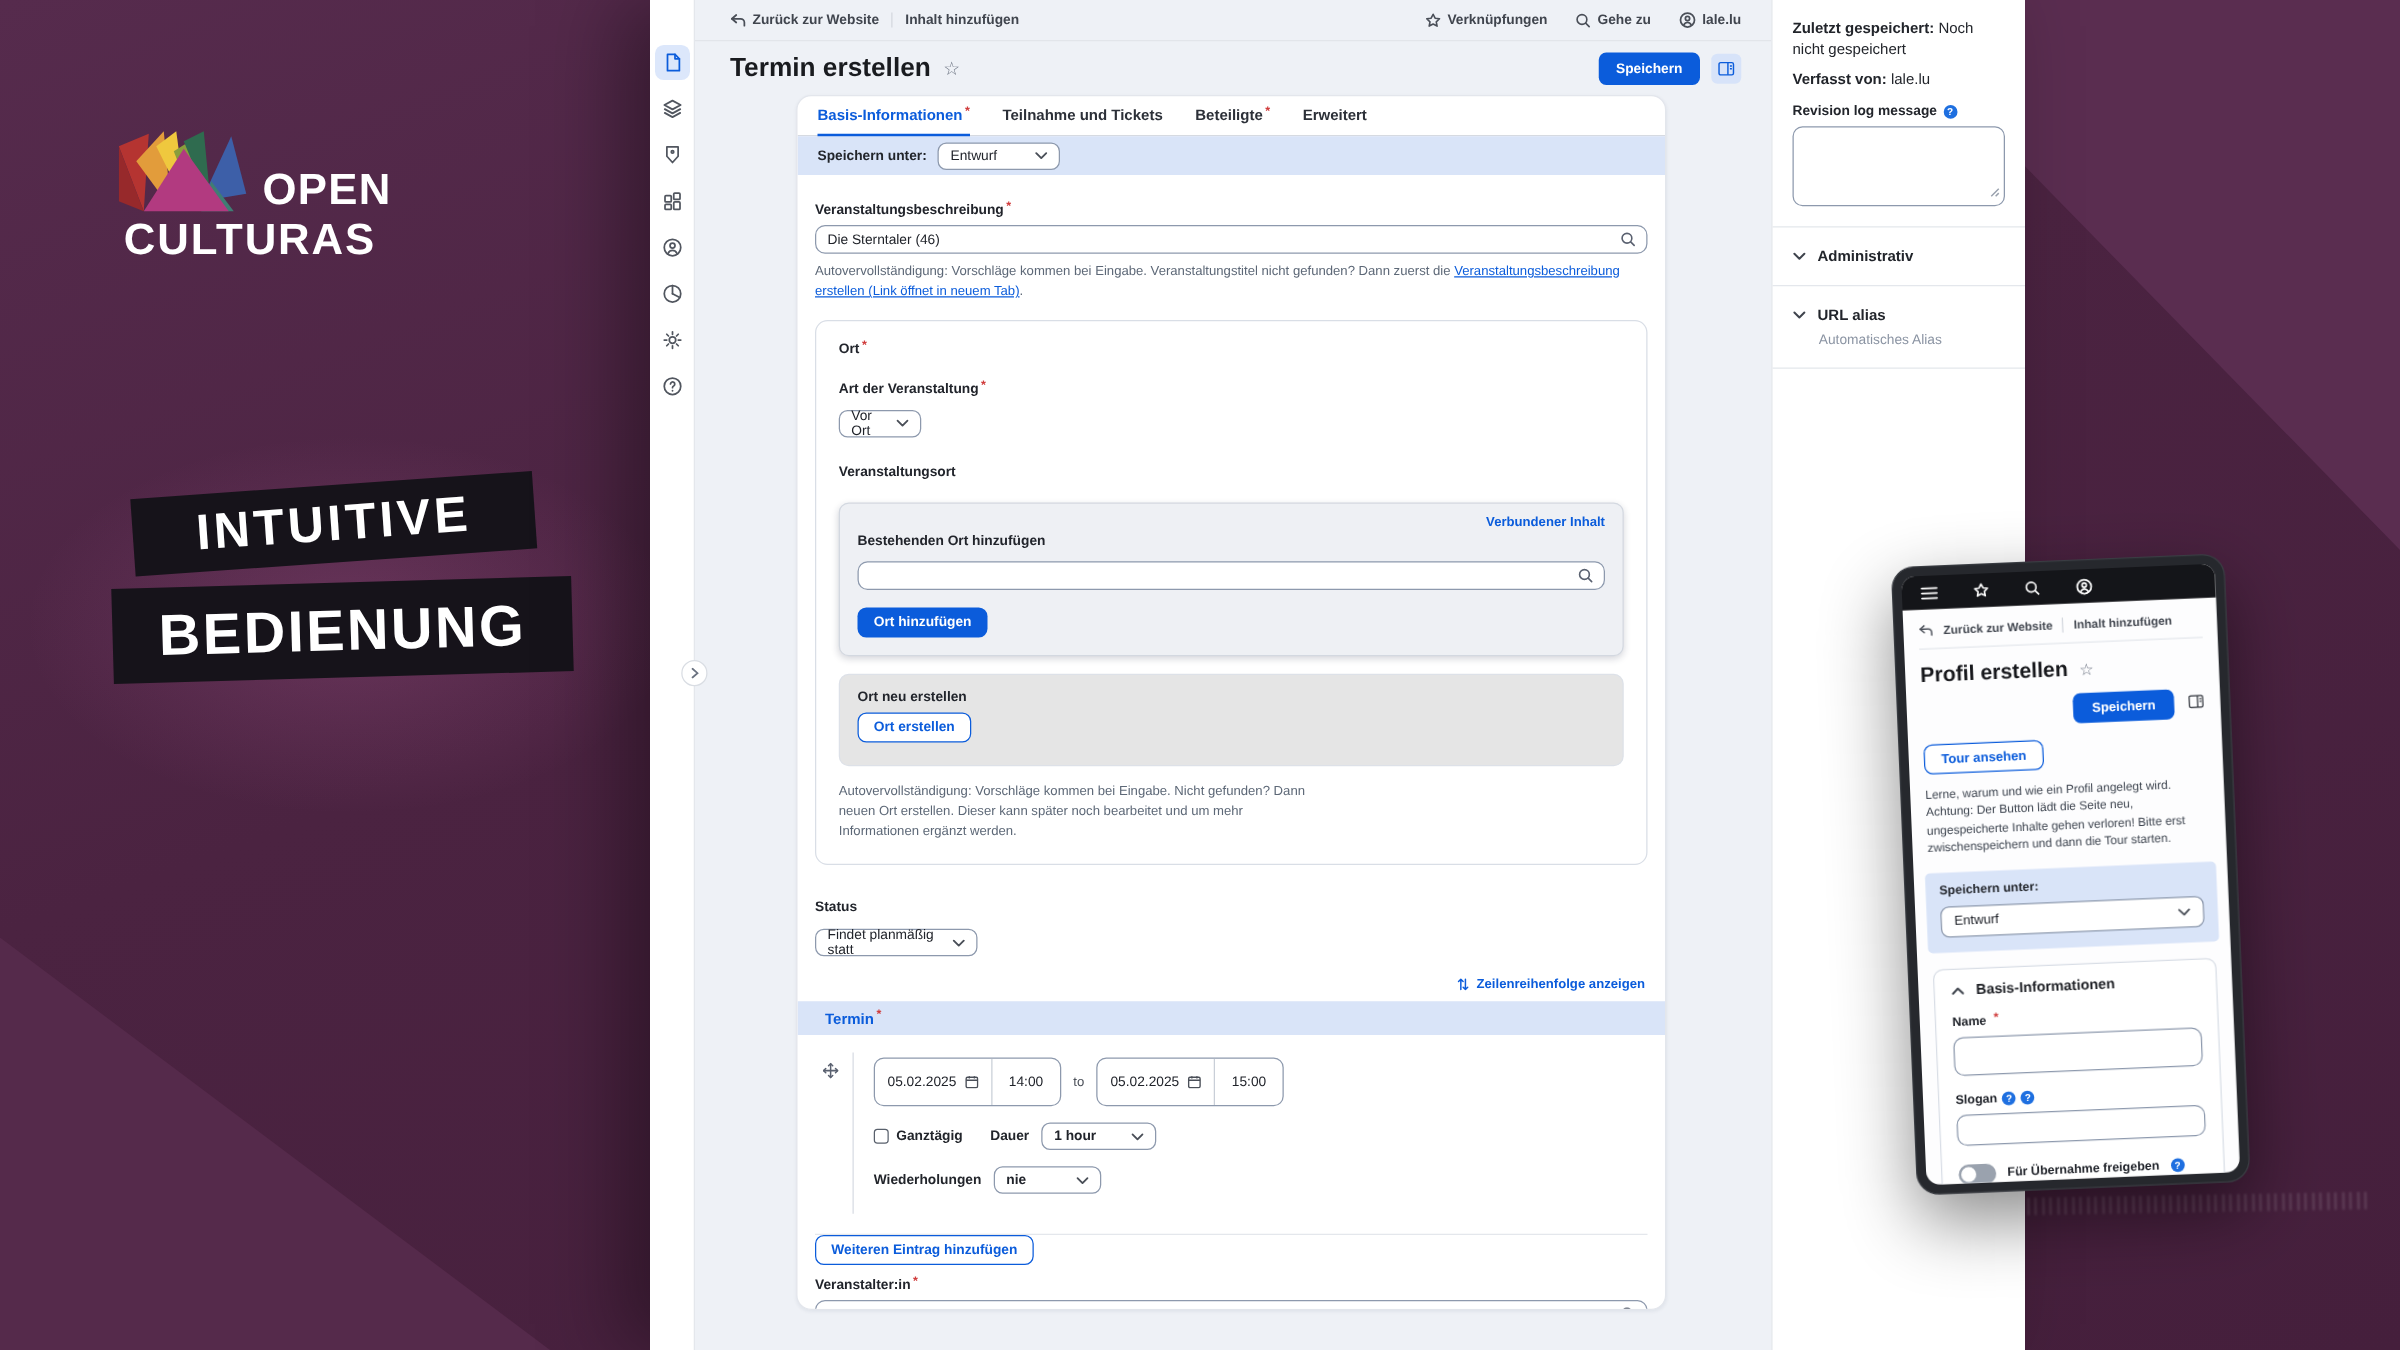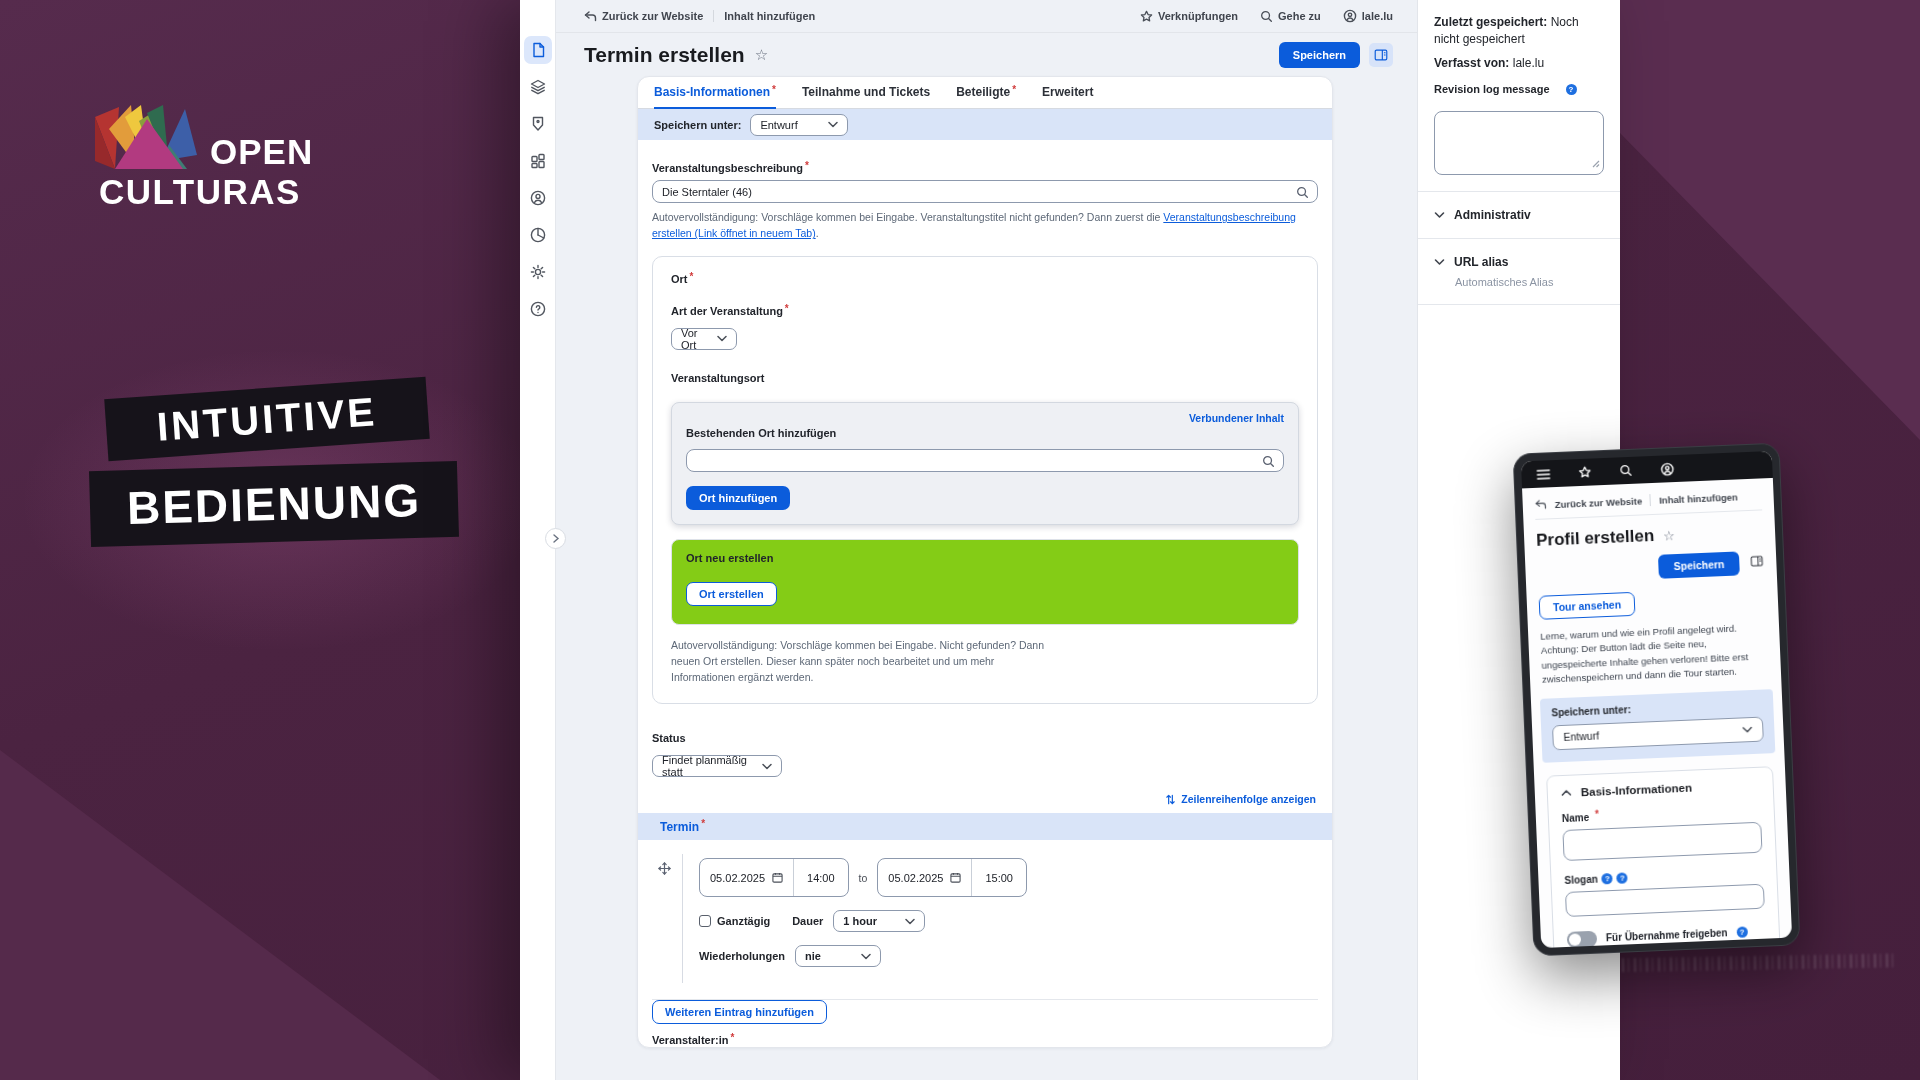--- a/index.html
+++ b/index.html
@@ -93,23 +93,23 @@
   .search-icon svg { stroke:#5a6170; fill:none; stroke-width:1.4; stroke-linecap:round; }
   .hint { font-size:10.5px; color:#5d6877; line-height:1.55; margin-top:6px; }
   .hint a { color:#0b5cdb; cursor:pointer; text-decoration:underline; }
 
   .fieldset { border:1px solid #d9dee6; border-radius:10px; margin-top:14px; padding:16px 18px 18px; }
   .panel-gray { margin-top:18px; background:#eef0f4; border:1px solid #d3d8e0; border-radius:8px;
                 box-shadow:0 2px 6px rgba(25,35,60,.18); padding:10px 14px 14px; position:relative; }
   .connected { position:absolute; right:14px; top:9px; font-size:10.5px; color:#0b5cdb; font-weight:600; cursor:pointer; }
   .btn-blue { background:#0b5cdb; color:#fff; font-size:11px; font-weight:700; height:24px; padding:0 13px;
               border:none; border-radius:7px; margin-top:14px; cursor:pointer; font-family:inherit; }
-  .panel-white { margin-top:14px; border:1px solid #dde1e8; border-radius:8px; padding:12px 14px 18px; background:#84cc16; }
+  .panel-white { margin-top:14px; border:1px solid #dde1e8; border-radius:8px; padding:12px 14px 18px; background:#e5e5e5; }
   .btn-outline { background:#fff; color:#0b5cdb; font-size:11px; font-weight:700; height:24px; padding:0 12px;
-                 border:1px solid #0b5cdb; border-radius:7px; margin-top:12px; cursor:pointer; font-family:inherit; }
+                 border:1px solid #0b5cdb; border-radius:7px; cursor:pointer; font-family:inherit; }
   .fs-hint { max-width:390px; margin-top:12px; }
 
   .rowweights { display:flex; justify-content:flex-end; align-items:center; gap:5px;
                 margin:16px 2px 8px; font-size:10.5px; color:#0b5cdb; font-weight:600; cursor:pointer; }
   .rowweights svg { stroke:#0b5cdb; fill:none; stroke-width:1.3; stroke-linecap:round; }
 
   .termin-bar { background:#d9e4f8; height:27px; display:flex; align-items:center; padding:0 22px;
                 margin:0 -14px; font-size:12px; font-weight:700; color:#0b5cdb; }
   .termin-block { margin:14px 0 0 30px; border-left:1px solid #d7dbe3; padding:4px 0 16px 16px; position:relative; }
   .drag { position:absolute; left:-25px; top:8px; cursor:grab; background:none; border:none; }
@@ -124,21 +124,21 @@
   .opts-row { display:flex; align-items:center; margin-top:13px; font-size:11px; font-weight:700; color:#22252b; }
   .checkbox { width:12px; height:12px; border:1.3px solid #59606c; border-radius:3px; background:#fff;
               margin-right:6px; cursor:pointer; flex:none; }
   .add-entry-wrap { border-top:1px solid #e4e7ec; margin-top:16px; }
 
   
   .sidebar { position:absolute; right:0; top:0; width:203px; height:100%; background:#fff;
              border-left:1px solid #e2e5ea; padding:14px 16px; font-size:12px; color:#22252b; }
   .meta-line { line-height:1.4; margin-bottom:7px; }
   .meta-line b { font-weight:700; }
-  .rev-label { font-size:11px; font-weight:700; margin:12px 0 16px; display:flex; gap:16px; align-items:center; }
+  .rev-label { font-size:11px; font-weight:700; margin:12px 0 6px; display:flex; gap:5px; align-items:center; }
   .textarea { height:64px; border:1px solid #8d99ad; border-radius:8px; background:#fff; position:relative; cursor:text; }
   .resize-grip { position:absolute; right:3px; bottom:3px; }
   .resize-grip svg { stroke:#9aa2ae; stroke-width:1.2; }
   .side-div { height:1px; background:#e4e7ec; margin:16px -16px; }
   .side-sec { display:flex; align-items:center; gap:9px; font-weight:700; font-size:12px; cursor:pointer; }
   .side-sec svg { stroke:#3f444d; fill:none; stroke-width:1.6; stroke-linecap:round; stroke-linejoin:round; }
   .side-sub { margin:7px 0 0 21px; color:#8b94a3; font-size:11px; }
 
   .qbadge { width:11px; height:11px; border-radius:50%; background:#1e6fe0; color:#fff; font-size:8px;
             font-weight:700; display:inline-flex; align-items:center; justify-content:center; flex:none; cursor:pointer; }

